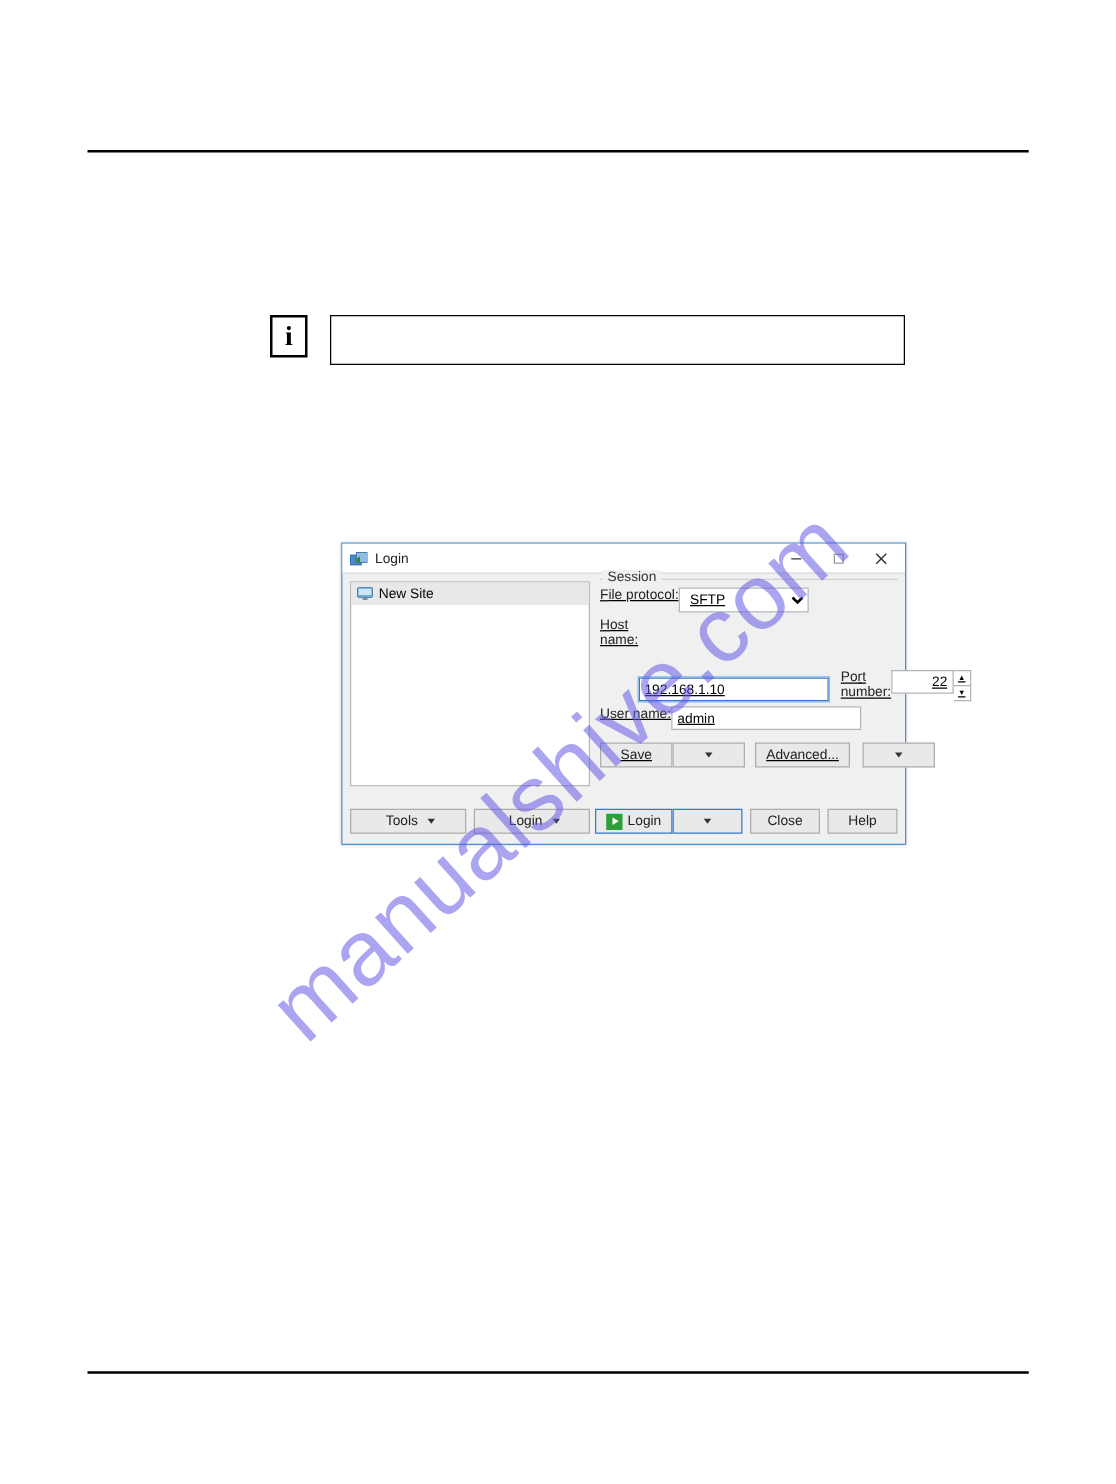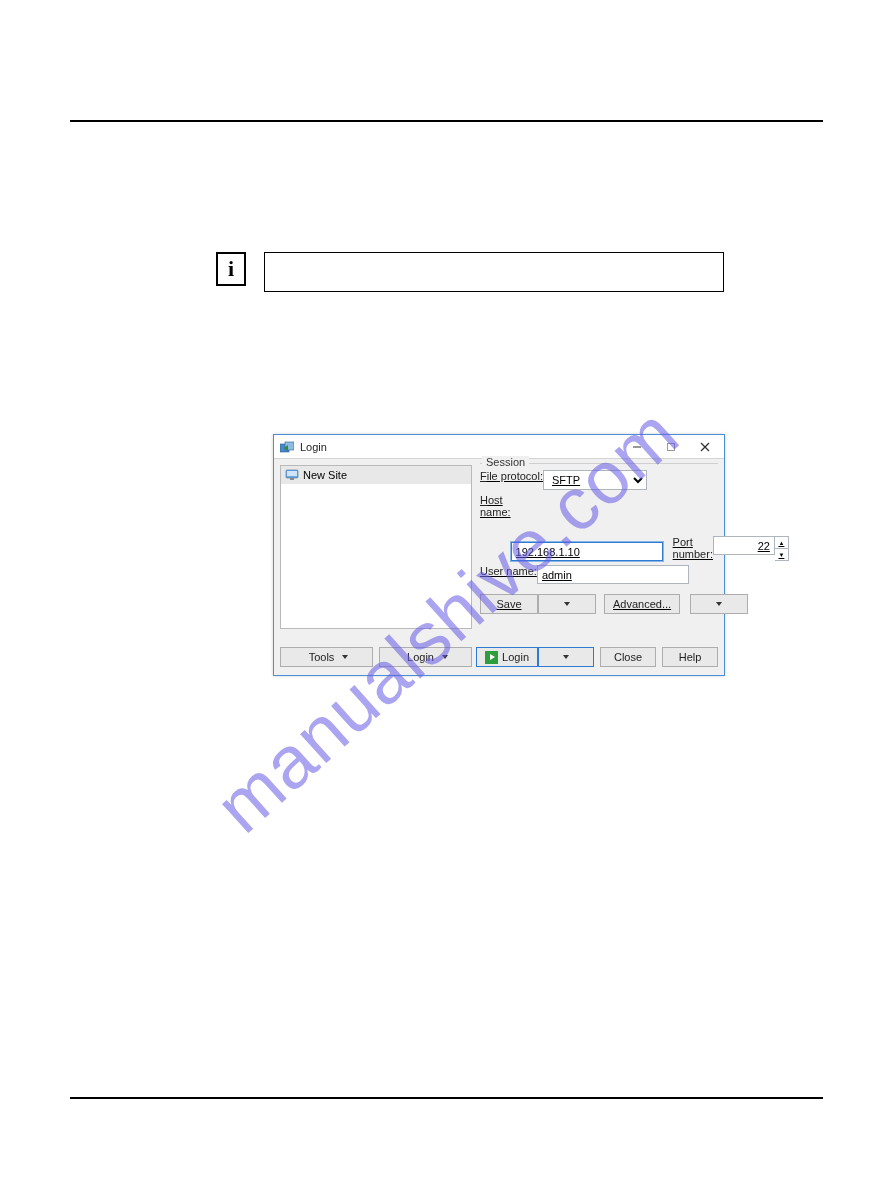--- a/index.html
+++ b/index.html
@@ -184,21 +184,21 @@
     height: 19px;
     padding: 1px 4px;
   }
   input.ctl.focused { border-color: #2f7bd1; outline: 1px solid #86b7e8; margin-top: 48px; }
   select.ctl { width: 104px; height:20px;}
   .proto-row{ margin-top:2px;}
 
   .host-col { flex: 1; }
   .port-col { width: 66px; }
   .port-wrap { display:flex; }
-  .port-wrap input { width: 62px; text-align: right; padding-right:4px;}
+  .port-wrap input { width: 50px; text-align: right; padding-right:4px;}
   .spinner {
     width: 14px;
     display: flex; flex-direction: column;
     border: 1px solid #aeb5bd; border-left:none;
   }
   .spinner div{flex:1; display:flex; align-items:center; justify-content:center; font-size:6px; line-height:1;}
   .spinner div:first-child{border-bottom:1px solid #aeb5bd;}
 
   .cred-row .col{flex:1;}
 

